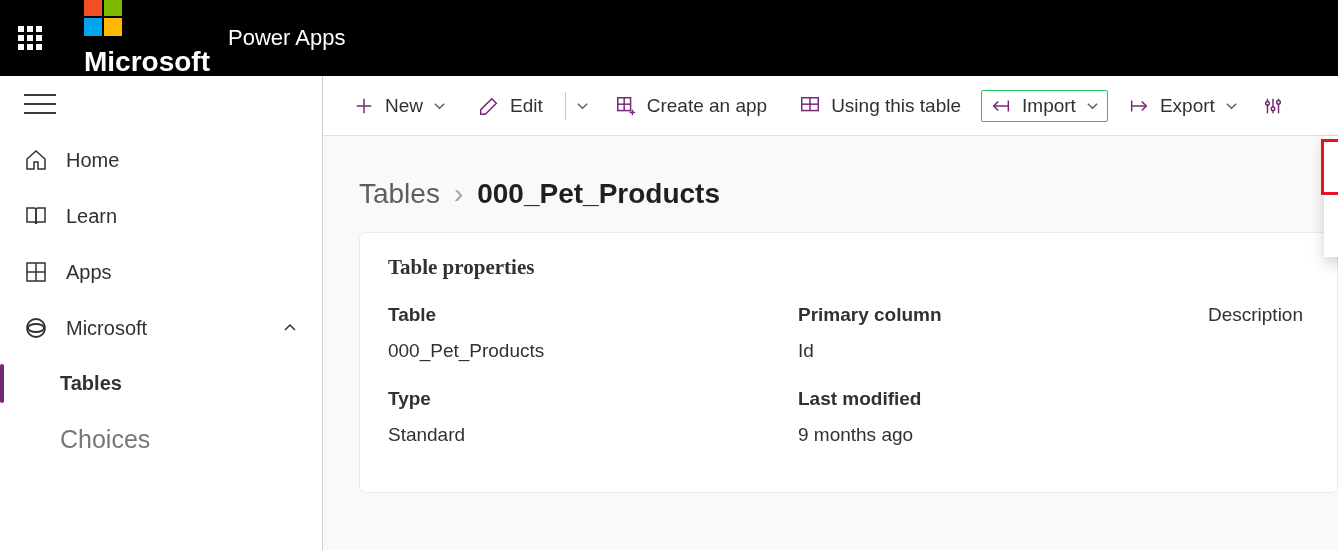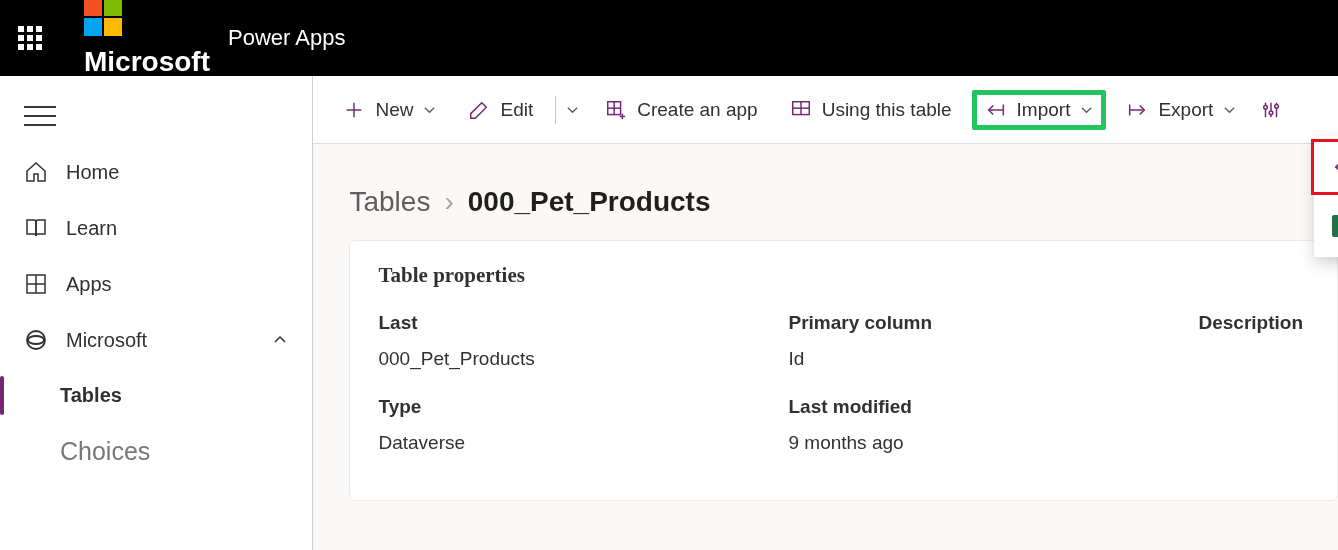--- a/index.html
+++ b/index.html
@@ -57,21 +57,21 @@
     
     .layout {
       display: flex;
       height: calc(100% - 76px);
     }
     
     .sidebar {
       width: 334px;
       background: #fff;
       border-right: 1px solid #d2d0ce;
-      padding-top: 16px;
+      padding-top: 4px;
     }
     .hamburger-wrap { padding: 14px 24px 18px 24px; }
     .hamburger-icon {
       width: 32px;
       height: 20px;
       display: flex;
       flex-direction: column;
       justify-content: space-between;
       cursor: pointer;
     }
@@ -113,21 +113,21 @@
       height: 16px;
     }
     
     .main {
       flex: 1;
       display: flex;
       flex-direction: column;
       position: relative;
     }
     .command-bar {
-      height: 68px;
+      height: 60px;
       border-bottom: 1px solid #e1dfdd;
       display: flex;
       align-items: center;
       padding: 0 18px;
       gap: 8px;
       background: #fff;
     }
     .cmd-btn {
       display: flex;
       align-items: center;
@@ -136,21 +136,21 @@
       font-size: 19px;
       color: #323130;
       cursor: pointer;
       border-radius: 2px;
       white-space: nowrap;
     }
     .cmd-icon { width: 22px; height: 22px; color: #742774; flex-shrink:0;}
     .cmd-chevron { width: 13px; height: 13px; }
     .cmd-divider { width: 1px; height: 28px; background: #c8c6c4; margin: 0 2px; }
     .highlight-red {
-      border: 5px solid #22c55e;
+      border: 1px solid #22c55e;
       padding: 4px 8px;
     }
     
     .dropdown-menu {
       position: absolute;
       top: 60px;
       left: 1001px;
       width: 280px;
       background: #fff;
       box-shadow: 0 6px 14px rgba(0,0,0,0.18);
@@ -193,21 +193,21 @@
     }
     .card-title { font-size: 21px; font-weight: 600; margin-bottom: 24px; font-family: Liberation Serif, serif;}
     .prop-grid {
       display: grid;
       grid-template-columns: 410px 410px auto;
       row-gap: 8px;
       font-size: 19px;
     }
     .prop-label { font-weight: 600; padding-bottom: 6px;}
     .prop-value { color: #323130; padding-bottom: 18px;}
-    .prop-label-desc { font-weight: 700; text-align: right; padding-right: 6px;}
+    .prop-label-desc { font-weight: 400; text-align: right; padding-right: 6px;}
     .excel-icon {
       width: 22px; height: 22px;
       background: #217346;
       display: flex;
       align-items: center;
       justify-content: center;
       color: #fff;
       font-size: 11px;
       font-weight: 700;
       border-radius: 2px;
@@ -395,32 +395,32 @@
       <div class="breadcrumb">
         <span class="bc-link">Tables</span>
         <span class="bc-sep">›</span>
         <span class="bc-current">000_Pet_Products</span>
       </div>
     </div>
 
     <div class="card">
       <div class="card-title">Table properties</div>
       <div class="prop-grid">
-        <div class="prop-label">Last</div>
+        <div class="prop-label">Table</div>
         <div class="prop-label">Primary column</div>
         <div class="prop-label-desc">Description</div>
 
         <div class="prop-value">000_Pet_Products</div>
         <div class="prop-value">Id</div>
         <div></div>
 
         <div class="prop-label">Type</div>
         <div class="prop-label">Last modified</div>
         <div></div>
 
-        <div class="prop-value">Dataverse</div>
+        <div class="prop-value">Standard</div>
         <div class="prop-value">9 months ago</div>
         <div></div>
       </div>
     </div>
 
   </div>
 </div>
 
 </body></html>

